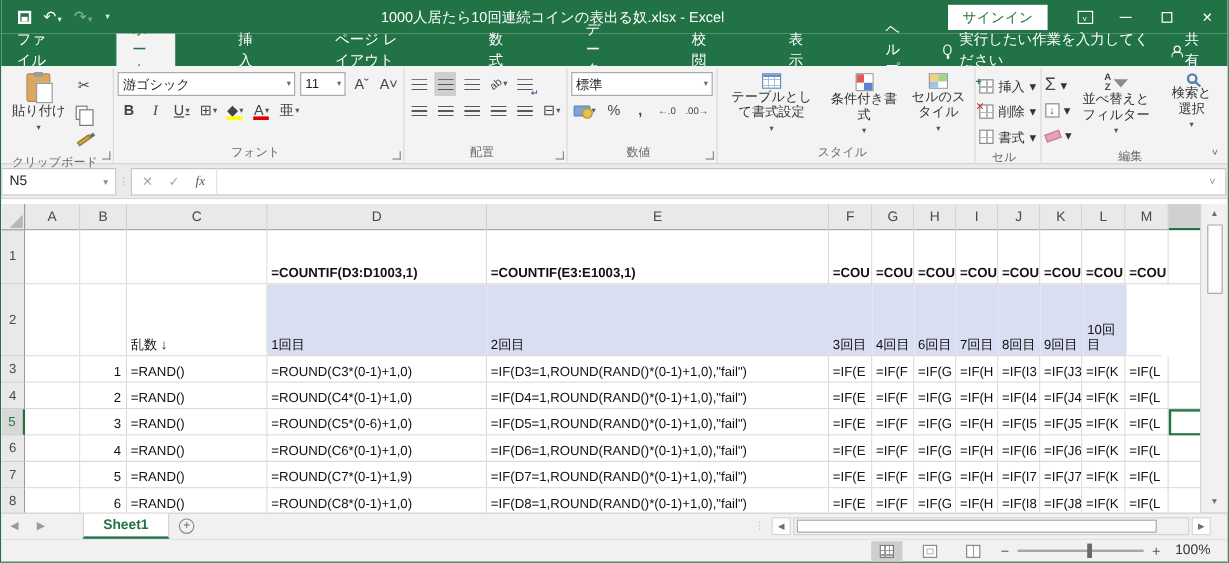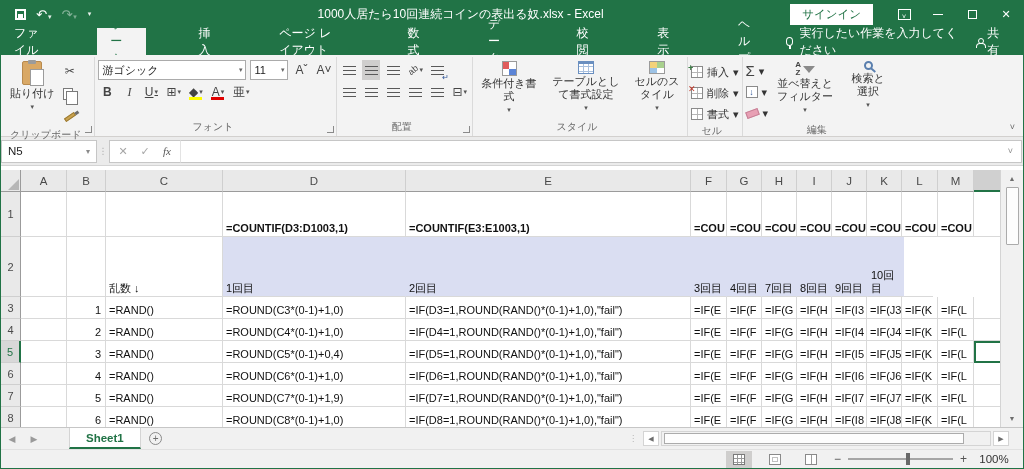--- a/index.html
+++ b/index.html
@@ -300,36 +300,56 @@
           </span>
         <span class="sbtn">
             <span class="lns"></span>
           </span>
         <span class="sbtn">⊟<span class="caret">▾</span></span>
       </div>
       <div class="glabel">配置</div>
       <span class="launcher"></span>
     </div>
 
+    <div class="rgroup">
+      <div class="smallrow">
+        <span class="combo" style="width:118px">
+            <span>標準</span>
+            <span class="caret">▾</span>
+          </span>
+      </div>
+      <div class="smallrow">
+        <span class="sbtn">
+            <span class="ic-money"></span>
+            <span class="caret">▾</span>
+          </span>
+        <span class="sbtn">%</span>
+        <span class="sbtn b">,</span>
+        <span class="sbtn decs">←.0</span>
+        <span class="sbtn decs">.00→</span>
+      </div>
+      <div class="glabel">数値</div>
+      <span class="launcher"></span>
+    </div>
 
     <div class="rgroup">
       <div class="gbody">
         <div class="bigbtn">
-          <span class="ic-cf">
-              <i></i>
-              <i></i>
-              <i></i>
-              <i></i>
-            </span>
-          <span style="width:58px">条件付き書式</span>
-          <span class="caret">▾</span>
-        </div>
-        <div class="bigbtn">
           <span class="ic-table"></span>
           <span style="width:76px">テーブルとして書式設定</span>
+          <span class="caret">▾</span>
+        </div>
+        <div class="bigbtn">
+          <span class="ic-cf">
+              <i></i>
+              <i></i>
+              <i></i>
+              <i></i>
+            </span>
+          <span style="width:58px">条件付き書式</span>
           <span class="caret">▾</span>
         </div>
         <div class="bigbtn">
           <span class="ic-cellstyle">
               <i></i>
               <i></i>
               <i></i>
               <i></i>
             </span>
           <span style="width:46px">セルのスタイル</span>
@@ -460,20 +480,21 @@
           </div>
           <div class="grow" style="height: 60px;">
             <div class="rowh">2</div>
             <div class="cell wrap" style="width: 46px;"></div>
             <div class="cell wrap" style="width: 39px;"></div>
             <div class="cell wrap" style="width: 117px;">乱数 ↓</div>
             <div class="cell lav wrap" style="width: 183px;">1回目</div>
             <div class="cell lav wrap" style="width: 285px;">2回目</div>
             <div class="cell lav wrap" style="width: 36px;">3回目</div>
             <div class="cell lav wrap" style="width: 35px;">4回目</div>
+            <div class="cell lav wrap" style="width: 35px;">6回目</div>
             <div class="cell lav wrap" style="width: 35px;">7回目</div>
             <div class="cell lav wrap" style="width: 35px;">8回目</div>
             <div class="cell lav wrap" style="width: 36px;">9回目</div>
             <div class="cell lav wrap" style="width: 36px;">10回目</div>
             <div class="cell ncell" style="width: 29px;"></div>
           </div>
           <div class="grow" style="height: 22px;">
             <div class="rowh">3</div>
             <div class="cell" style="width: 46px;"></div>
             <div class="cell num" style="width: 39px;">1</div>
@@ -505,21 +526,21 @@
             <div class="cell" style="width: 35px;">=IF(J4</div>
             <div class="cell" style="width: 36px;">=IF(K</div>
             <div class="cell" style="width: 36px;">=IF(L</div>
             <div class="cell ncell" style="width: 29px;"></div>
           </div>
           <div class="grow" style="height: 22px;">
             <div class="rowh sel">5</div>
             <div class="cell" style="width: 46px;"></div>
             <div class="cell num" style="width: 39px;">3</div>
             <div class="cell" style="width: 117px;">=RAND()</div>
-            <div class="cell" style="width: 183px;">=ROUND(C5*(0-1)+0,4)</div>
+            <div class="cell" style="width: 183px;">=ROUND(C5*(0-6)+1,0)</div>
             <div class="cell" style="width: 285px;">=IF(D5=1,ROUND(RAND()*(0-1)+1,0),"fail")</div>
             <div class="cell" style="width: 36px;">=IF(E</div>
             <div class="cell" style="width: 35px;">=IF(F</div>
             <div class="cell" style="width: 35px;">=IF(G</div>
             <div class="cell" style="width: 35px;">=IF(H</div>
             <div class="cell" style="width: 35px;">=IF(I5</div>
             <div class="cell" style="width: 35px;">=IF(J5</div>
             <div class="cell" style="width: 36px;">=IF(K</div>
             <div class="cell" style="width: 36px;">=IF(L</div>
             <div class="cell ncell selcell" style="width: 29px;"></div>

